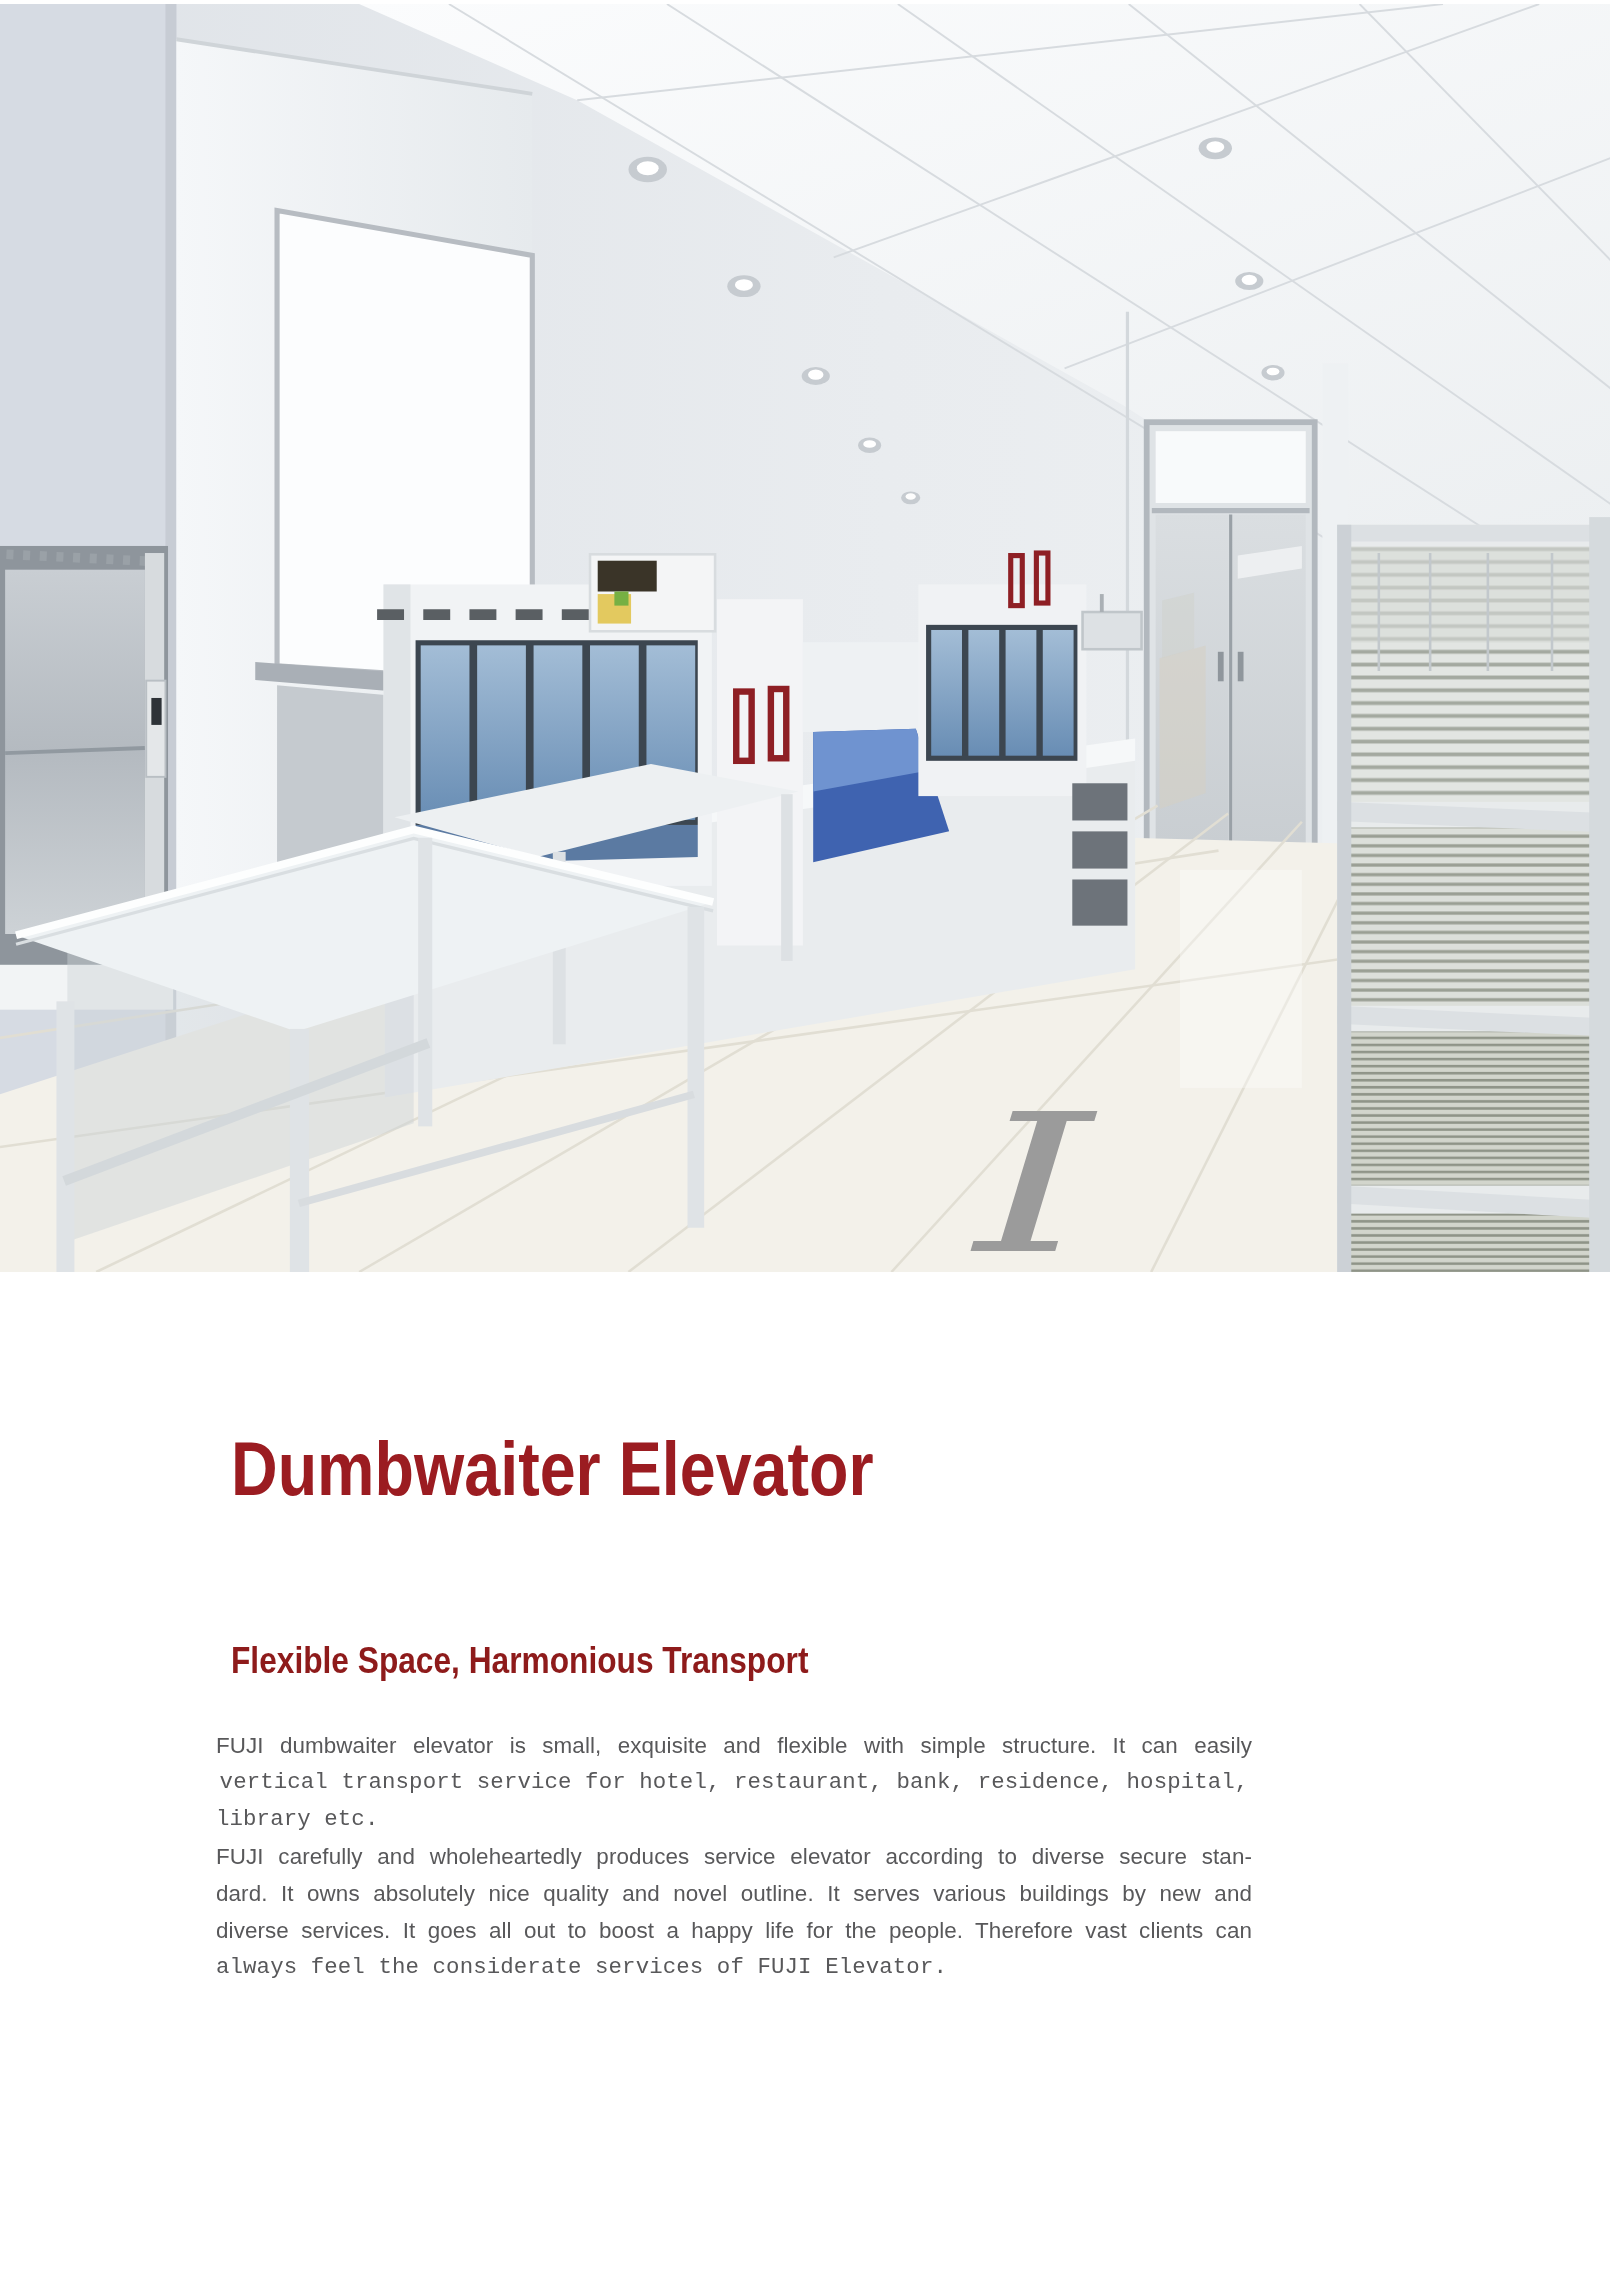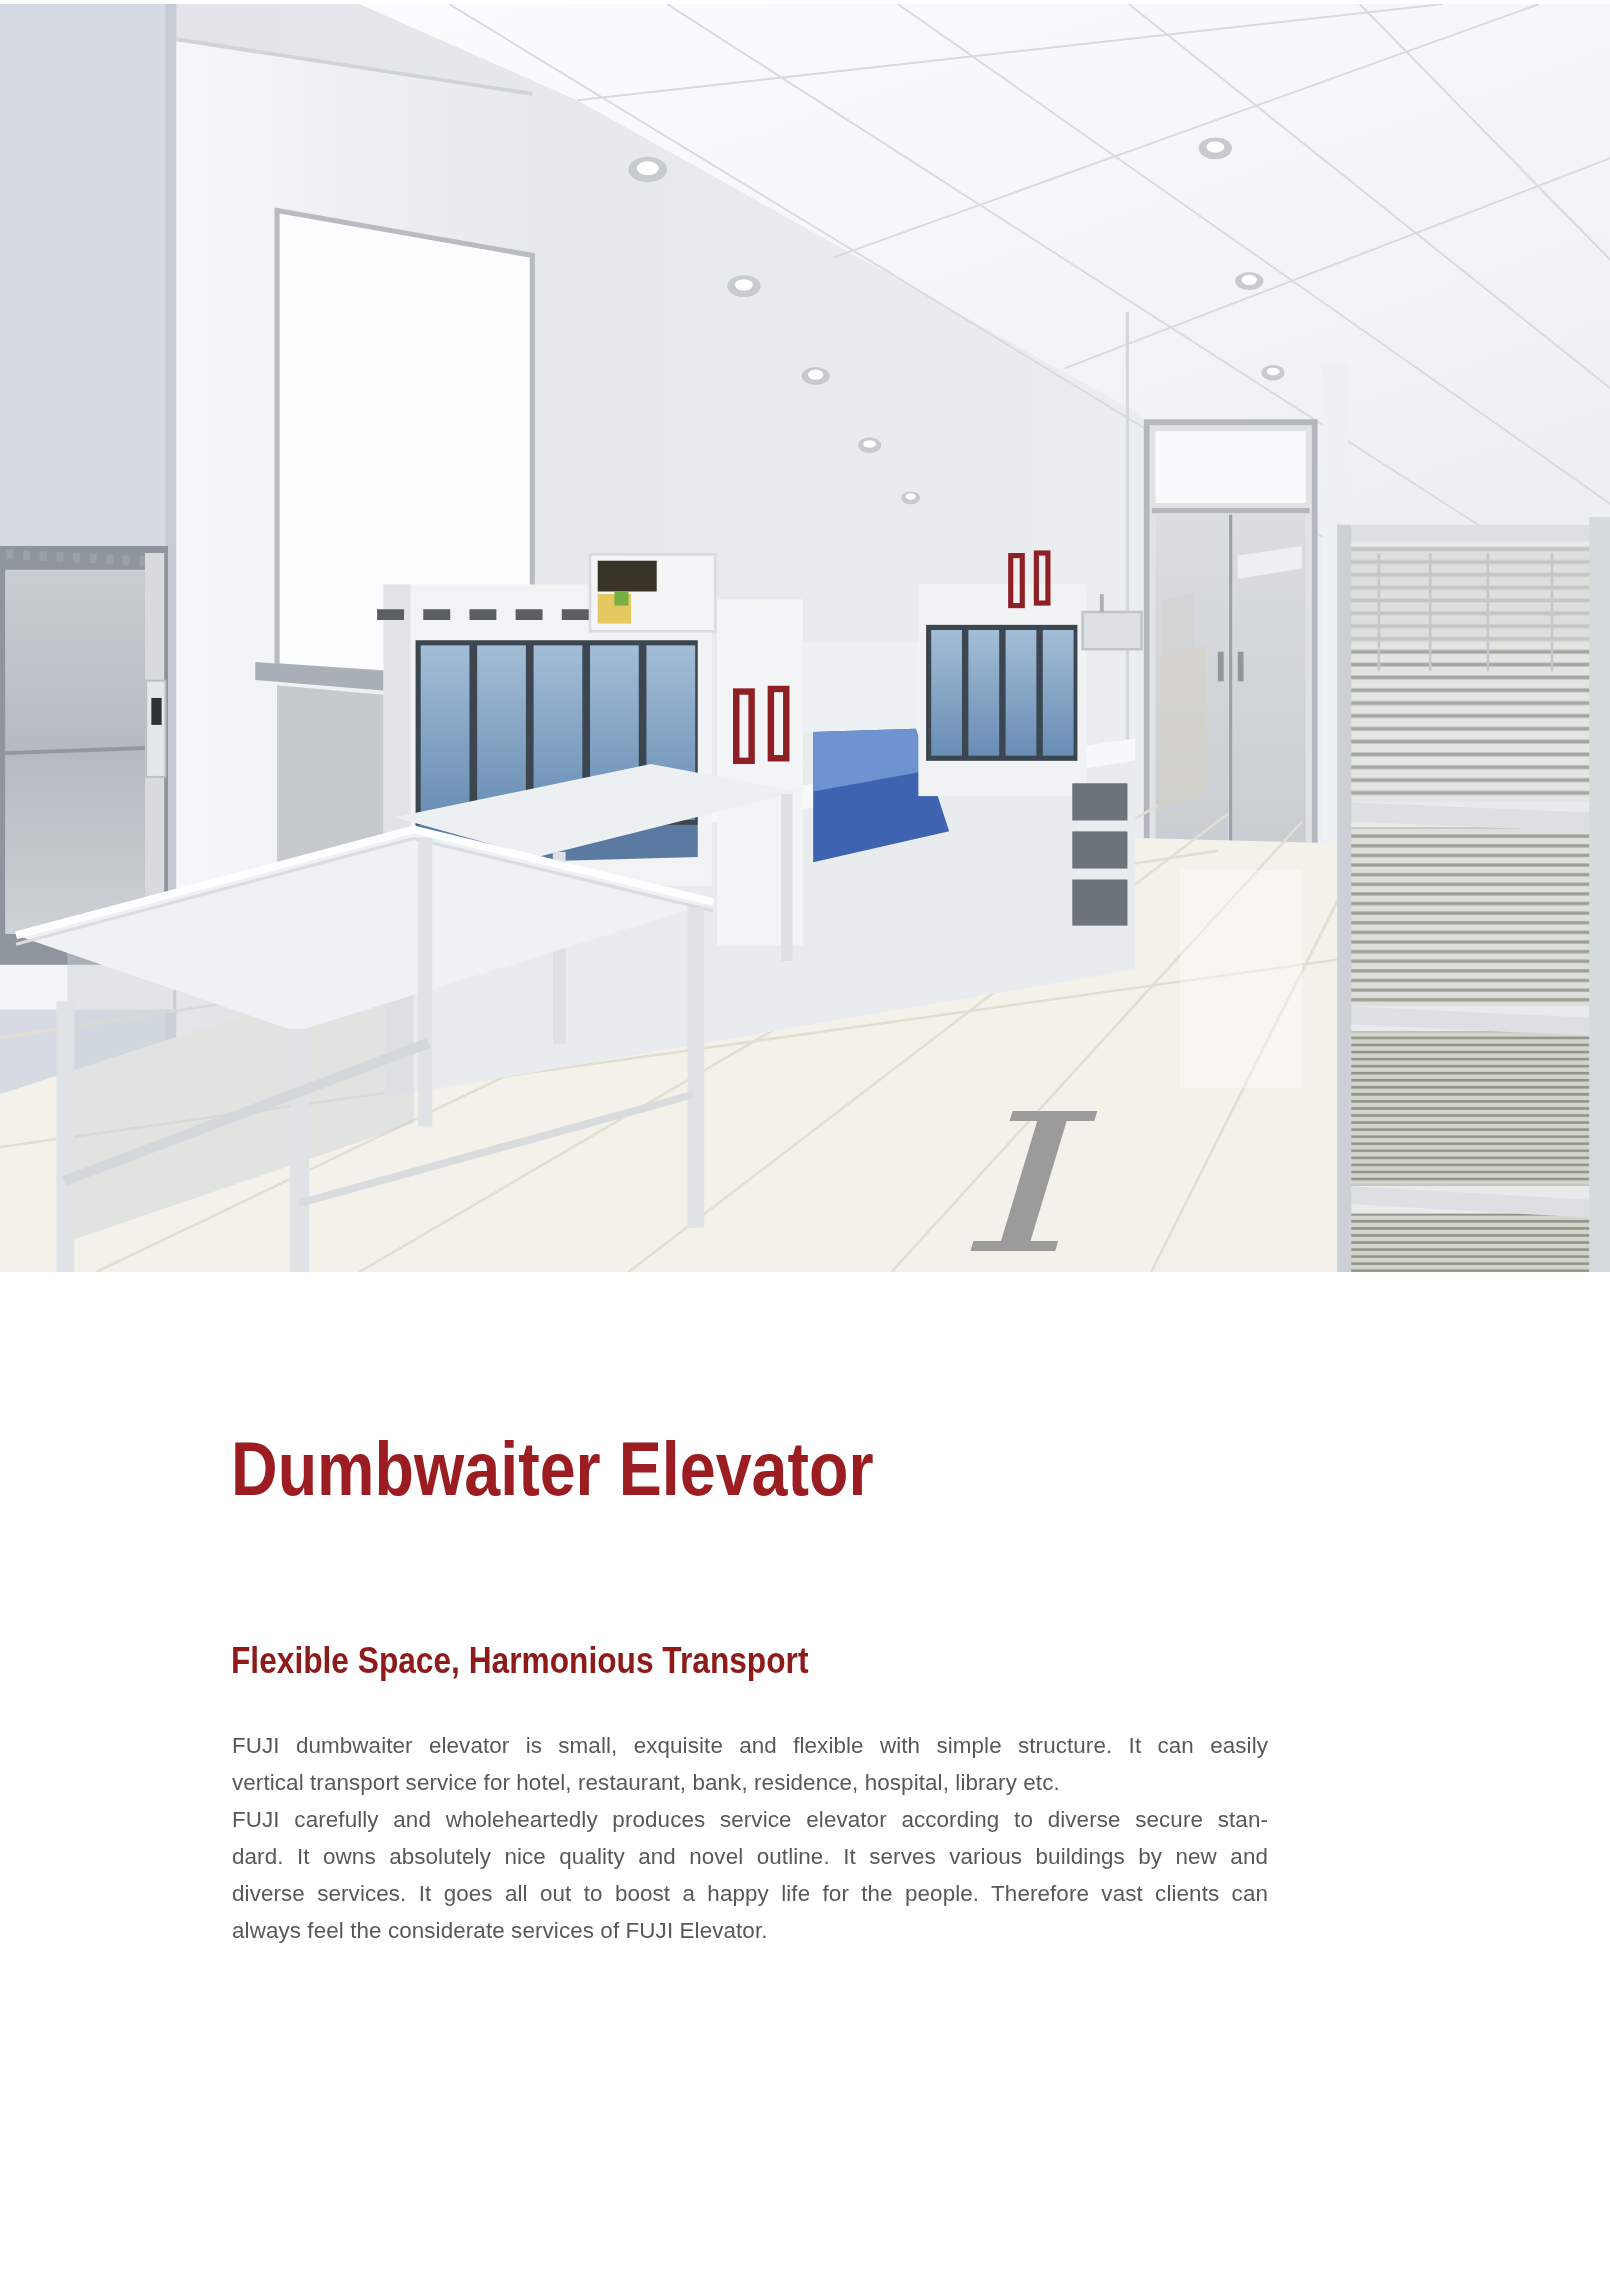--- a/index.html
+++ b/index.html
@@ -29,32 +29,33 @@
     color:#9b1c21;letter-spacing:0px;white-space:nowrap;
     transform:scaleX(0.85);transform-origin:left top;
   }
   .subtitle{
     position:absolute;left:231px;top:1641px;
     font-size:36px;font-weight:bold;line-height:1.1;
     color:#8e1b1b;white-space:nowrap;
     transform:scaleX(0.88);transform-origin:left top;
   }
   .body-text{
-    position:absolute;left:232px;top:1727px;width:1036px;
+    position:absolute;left:216px;top:1727px;width:1036px;
     font-size:22.4px;line-height:37px;color:#58585a;
     letter-spacing:0.1px;
   }
   .bodyline{
     text-align:justify;
     text-align-last:justify;
     white-space:normal;
   }
   .bodyline.last{
-    text-align:right;
+    text-align:center;
     text-align-last:left;
+    font-family:Liberation Mono, monospace;
   }
 </style>
 </head>
 <body>
 
 <div class="page">
 
   <div class="photo">
     <svg viewBox="0 0 2512 1977" preserveAspectRatio="none">
       <defs>

